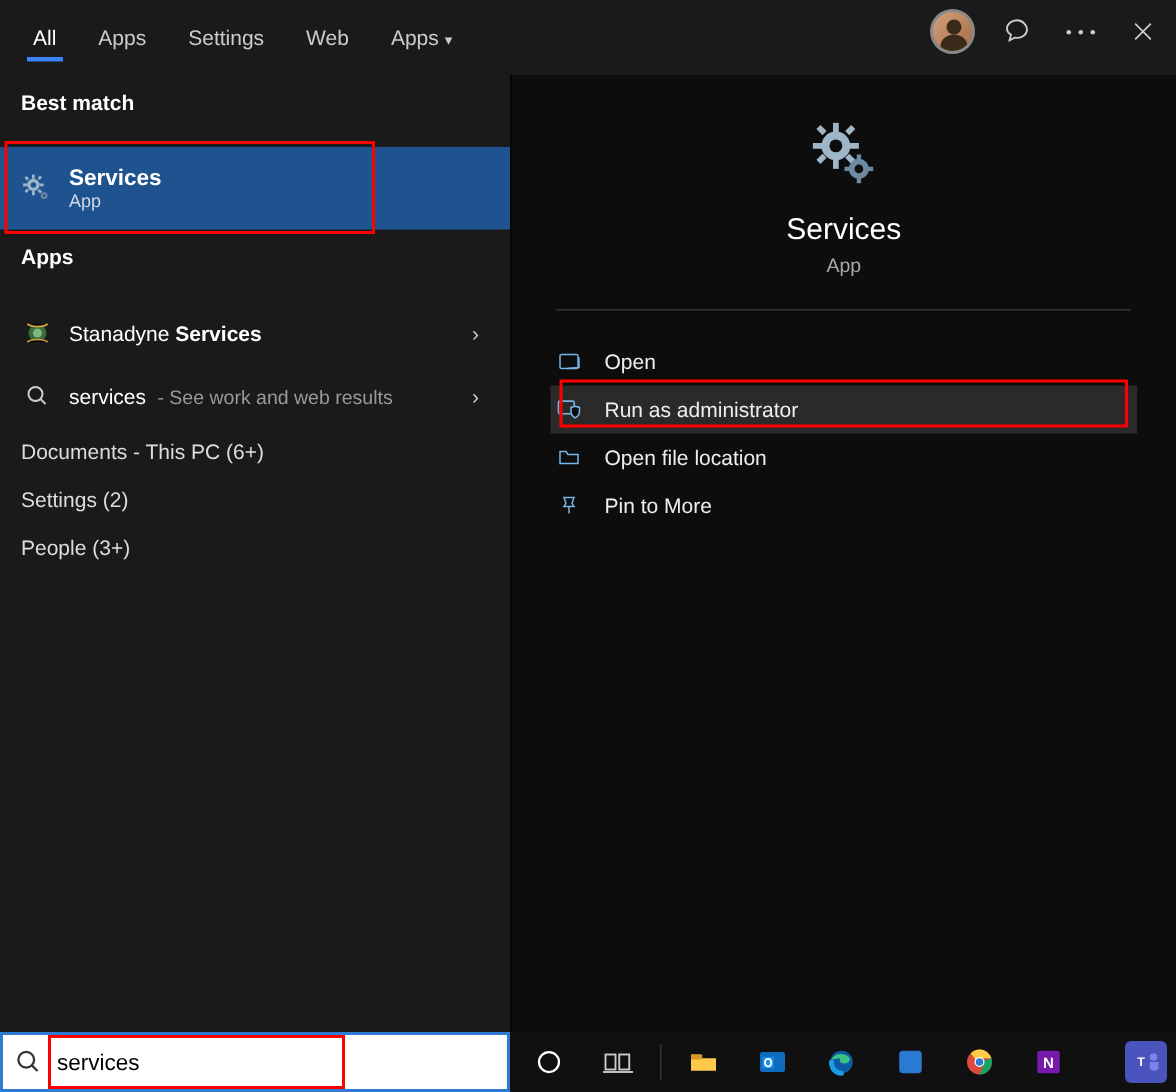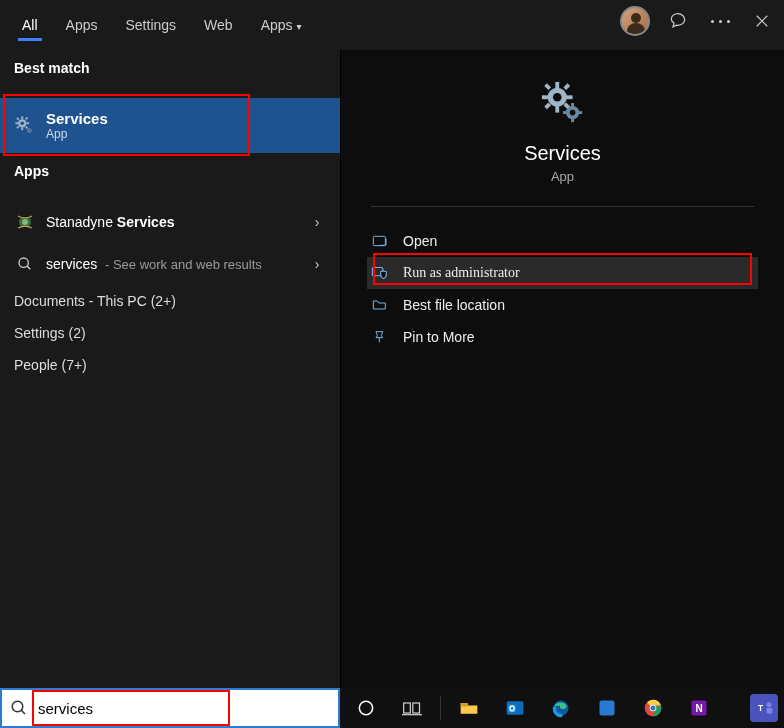--- a/index.html
+++ b/index.html
@@ -48,21 +48,21 @@
   .big-ico{width:46px;height:46px;margin:0 auto 16px;display:flex;align-items:center;justify-content:center;}
   .detail-title{font-size:20px;font-weight:400;color:#fff;}
   .detail-sub{font-size:13px;color:#aaa;margin-top:4px;}
   .hr{height:1px;background:#333;margin:0 30px;}
   .actions{margin-top:18px;padding:0;text-align:right;}
   .act{display:flex;align-items:center;gap:14px;padding:8px 30px;font-size:14px;color:#eee;cursor:pointer;position:relative;}
   .act.sel{background:#2a2a2a;}
   .act .ai{width:18px;display:flex;align-items:center;justify-content:center;}
   .red-admin{left:6px;right:6px;top:-4px;bottom:-4px;position:absolute;border:2px solid #ff0000;height:32px;}
   .act-wrap{position:relative;margin:0 26px;}
-  .act-wrap .act{padding:8px 4px;font-family:Liberation Serif, serif;}
+  .act-wrap .act{padding:8px 4px;}
 
   
   .search-wrap{position:absolute;left:0;bottom:0;width:340px;height:40px;display:flex;align-items:center;background:#fff;border:2px solid #2f7bd4;}
   .search-ico{width:34px;display:flex;align-items:center;justify-content:center;}
   .search-ico svg{stroke:#333;}
   .search-input{flex:1;border:none;outline:none;height:100%;font-size:15px;color:#000;background:transparent;}
   .search-red{position:absolute;left:30px;top:0px;width:198px;height:36px;border:2px solid #ff0000;pointer-events:none;}
 
   
   .taskbar{position:absolute;left:340px;right:0;bottom:0;height:40px;background:#101010;display:flex;align-items:center;padding:0 6px;gap:6px;}
@@ -160,23 +160,23 @@
         <div class="ico-slot">
           <svg width="16" height="16" viewBox="0 0 24 24" fill="none" stroke="#ccc" stroke-width="2">
               <circle cx="10" cy="10" r="7"></circle>
               <line x1="20" y1="20" x2="15" y2="15"></line>
             </svg>
         </div>
         <div class="label"><span>services</span><span class="sub"> - See work and web results</span></div>
         <div class="chev">›</div>
       </div>
 
-      <div class="srow">Documents - This PC (2+)</div>
+      <div class="srow">Documents - This PC (6+)</div>
       <div class="srow">Settings (2)</div>
-      <div class="srow">People (7+)</div>
+      <div class="srow">People (3+)</div>
     </div>
 
     <div class="right">
       <div class="detail-top">
         <div class="big-ico">
           <svg width="46" height="46" viewBox="0 0 48 48">
               <g class="gear-big">
                 <circle cx="18" cy="18" r="10"></circle>
                 <g>
                   <rect x="16" y="2" width="4" height="7"></rect>
@@ -225,21 +225,21 @@
             <span>Run as administrator</span>
           </div>
           <div class="red-admin"></div>
         </div>
         <div class="act">
           <div class="ai">
               <svg width="16" height="14" viewBox="0 0 24 20" fill="none" stroke="#7ab4e6" stroke-width="1.5">
                 <path d="M2 4h6l2 3h10v9H2z"></path>
               </svg>
             </div>
-          <span>Best file location</span>
+          <span>Open file location</span>
         </div>
         <div class="act">
           <div class="ai">
               <svg width="16" height="14" viewBox="0 0 24 20" fill="none" stroke="#7ab4e6" stroke-width="1.5">
                 <path d="M6 2h10l-2 6 2 3H6l2-3z"></path>
                 <line x1="11" y1="11" x2="11" y2="18"></line>
               </svg>
             </div>
           <span>Pin to More</span>
         </div>

